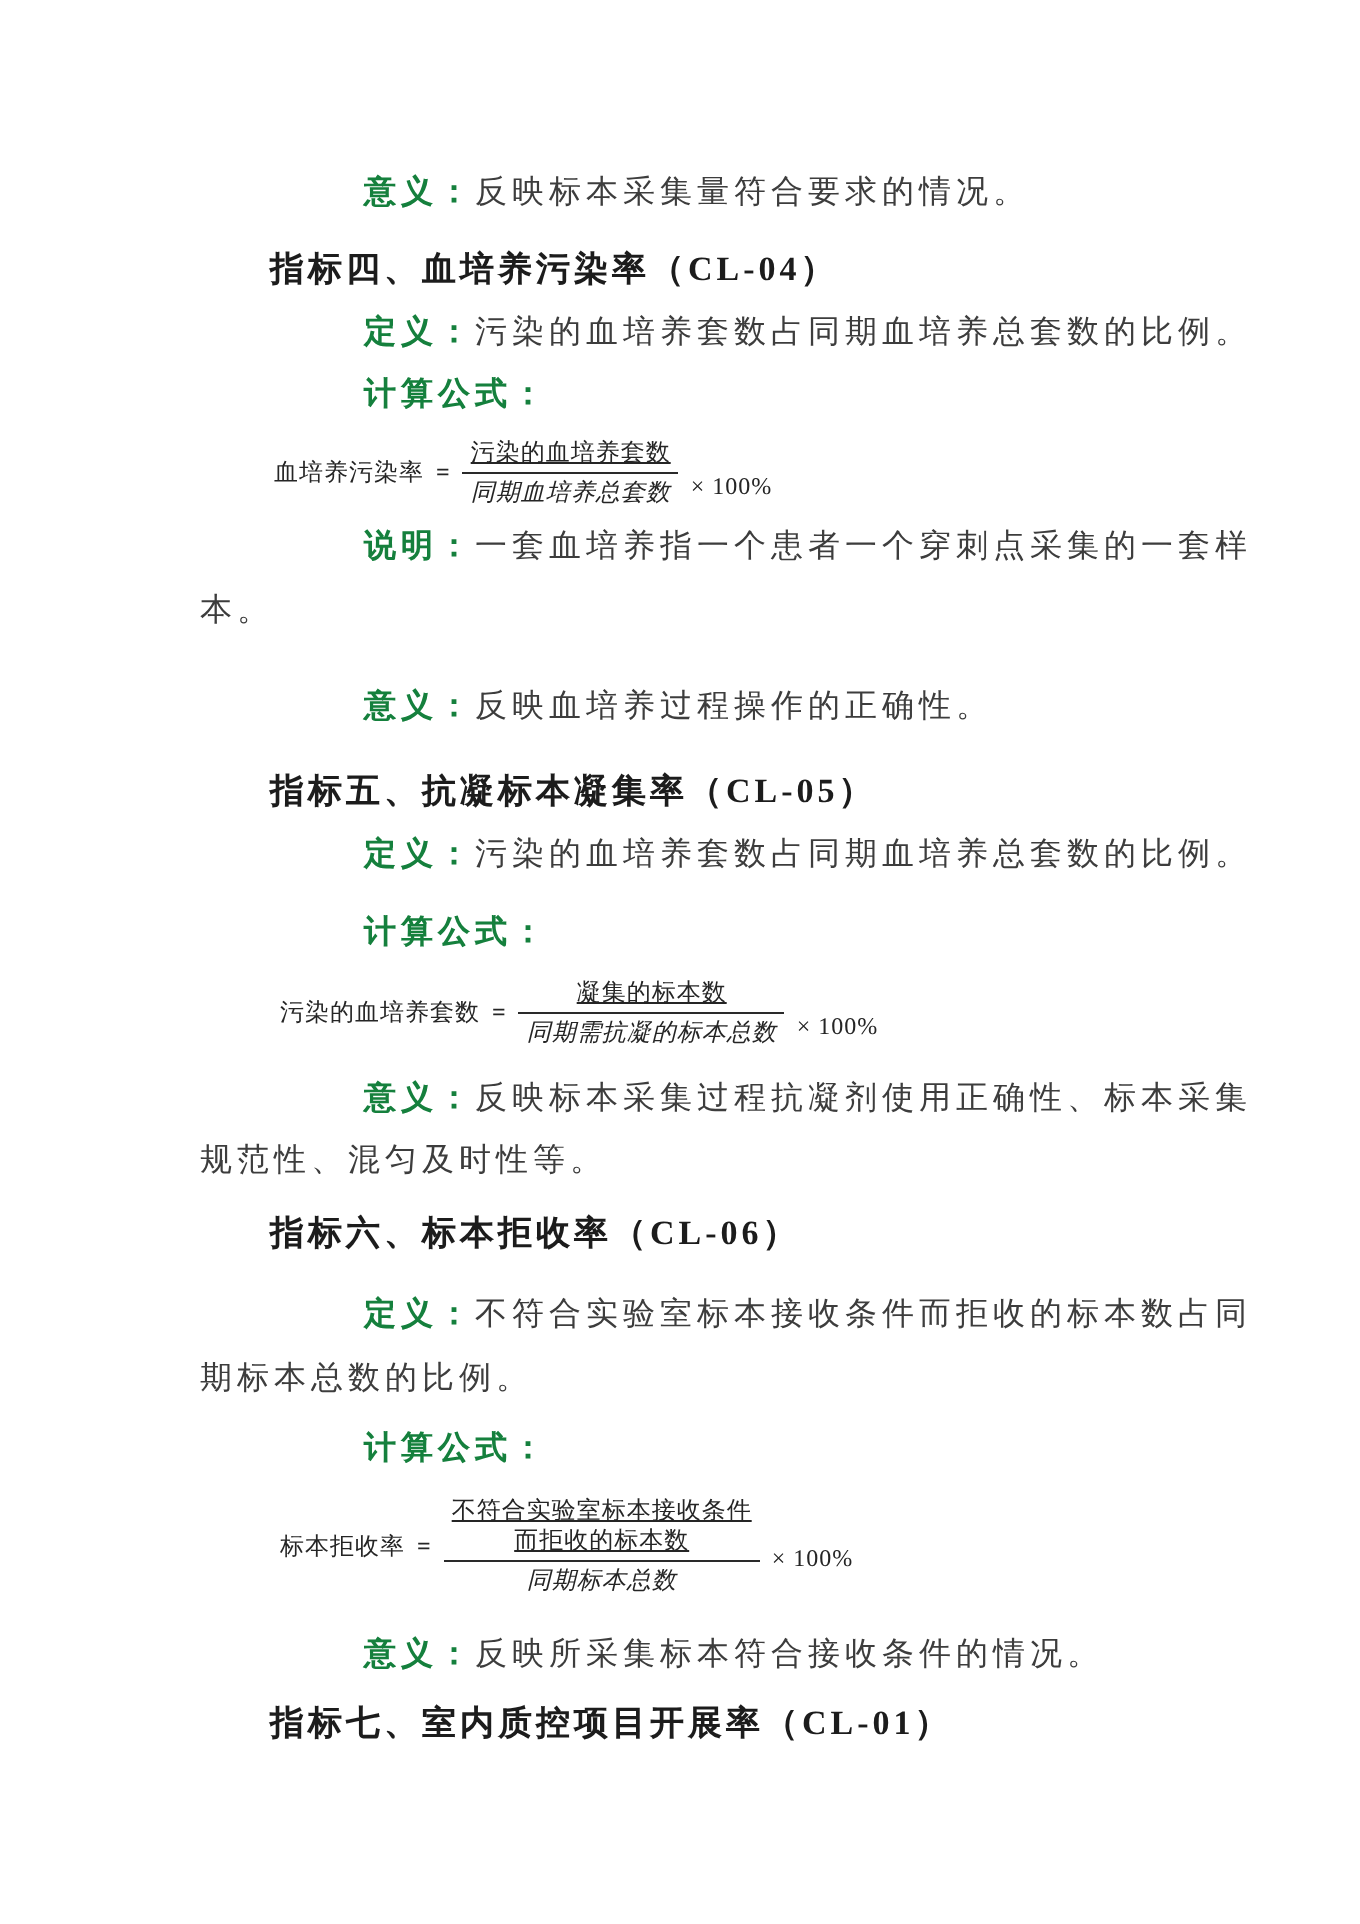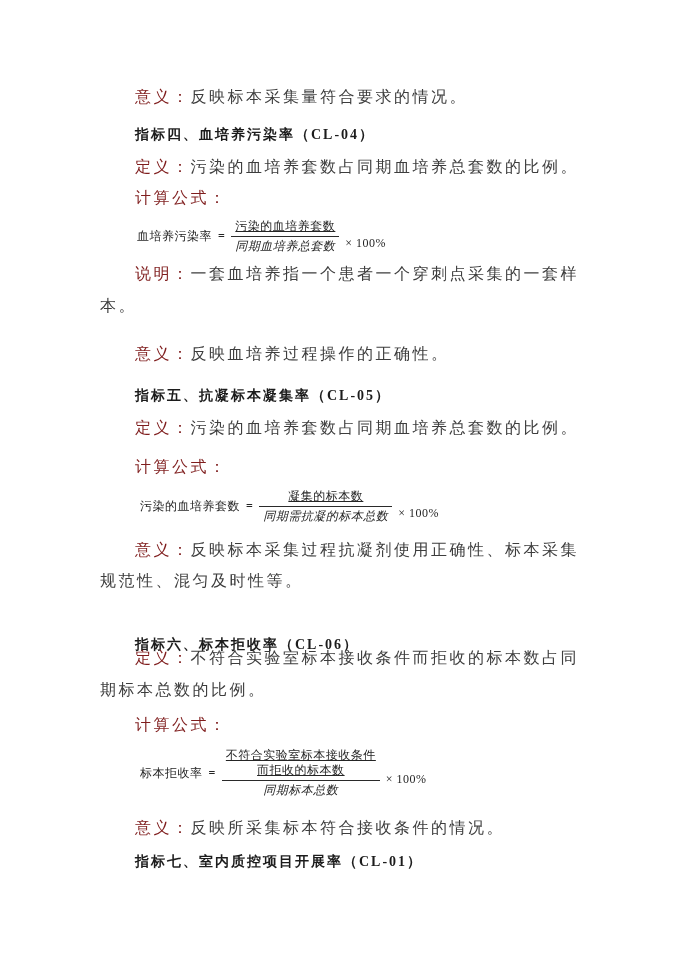--- a/index.html
+++ b/index.html
@@ -19,26 +19,26 @@
   .tline {
     position: absolute;
     left: 100px;
     white-space: nowrap;
     font-size: 16px;
     letter-spacing: 2.5px;
     line-height: 18px;
     color: #3d3d3d;
   }
   .ind { padding-left: 35px; }          
-  .lbl { font-weight: normal; color: #7f1d1d; }
+  .lbl { font-weight: bold; color: #15803d; margin-left: 47px; }
   .hline {
     font-weight: bold;
     color: #1c1c1c;
     letter-spacing: 2px;
-    font-size: 14px;
+    font-size: 17px;
   }
   
   .formula {
     position: absolute;
     display: flex;
     align-items: center;
     font-size: 12px;
     letter-spacing: 0.5px;
     color: #252525;
     white-space: nowrap;
@@ -100,21 +100,21 @@
           <span class="numline">凝集的标本数</span>
         </span>
       <span class="den">同期需抗凝的标本总数</span>
     </span>
     <span class="f-mult">× 100%</span>
   </div>
 
   <div class="tline" style="top:572px">规范性、混匀及时性等。</div>
   <div class="tline ind" style="top:541px"><span class="lbl">意义：</span><span>反映标本采集过程抗凝剂使用正确性、标本采集</span></div>
 
-  <div class="tline ind hline" style="top:636px">指标六、标本拒收率（CL-06）</div>
+  <div class="tline ind hline" style="top:608px">指标六、标本拒收率（CL-06）</div>
 
   <div class="tline" style="top:681px">期标本总数的比例。</div>
   <div class="tline ind" style="top:649px"><span class="lbl">定义：</span><span>不符合实验室标本接收条件而拒收的标本数占同</span></div>
 
   <div class="tline ind lbl" style="top:716px">计算公式：</div>
 
   <div class="formula" style="top:748px;left:140px">
     <span class="f-lhs">标本拒收率</span>
     <span class="f-eq">=</span>
     <span class="frac">

